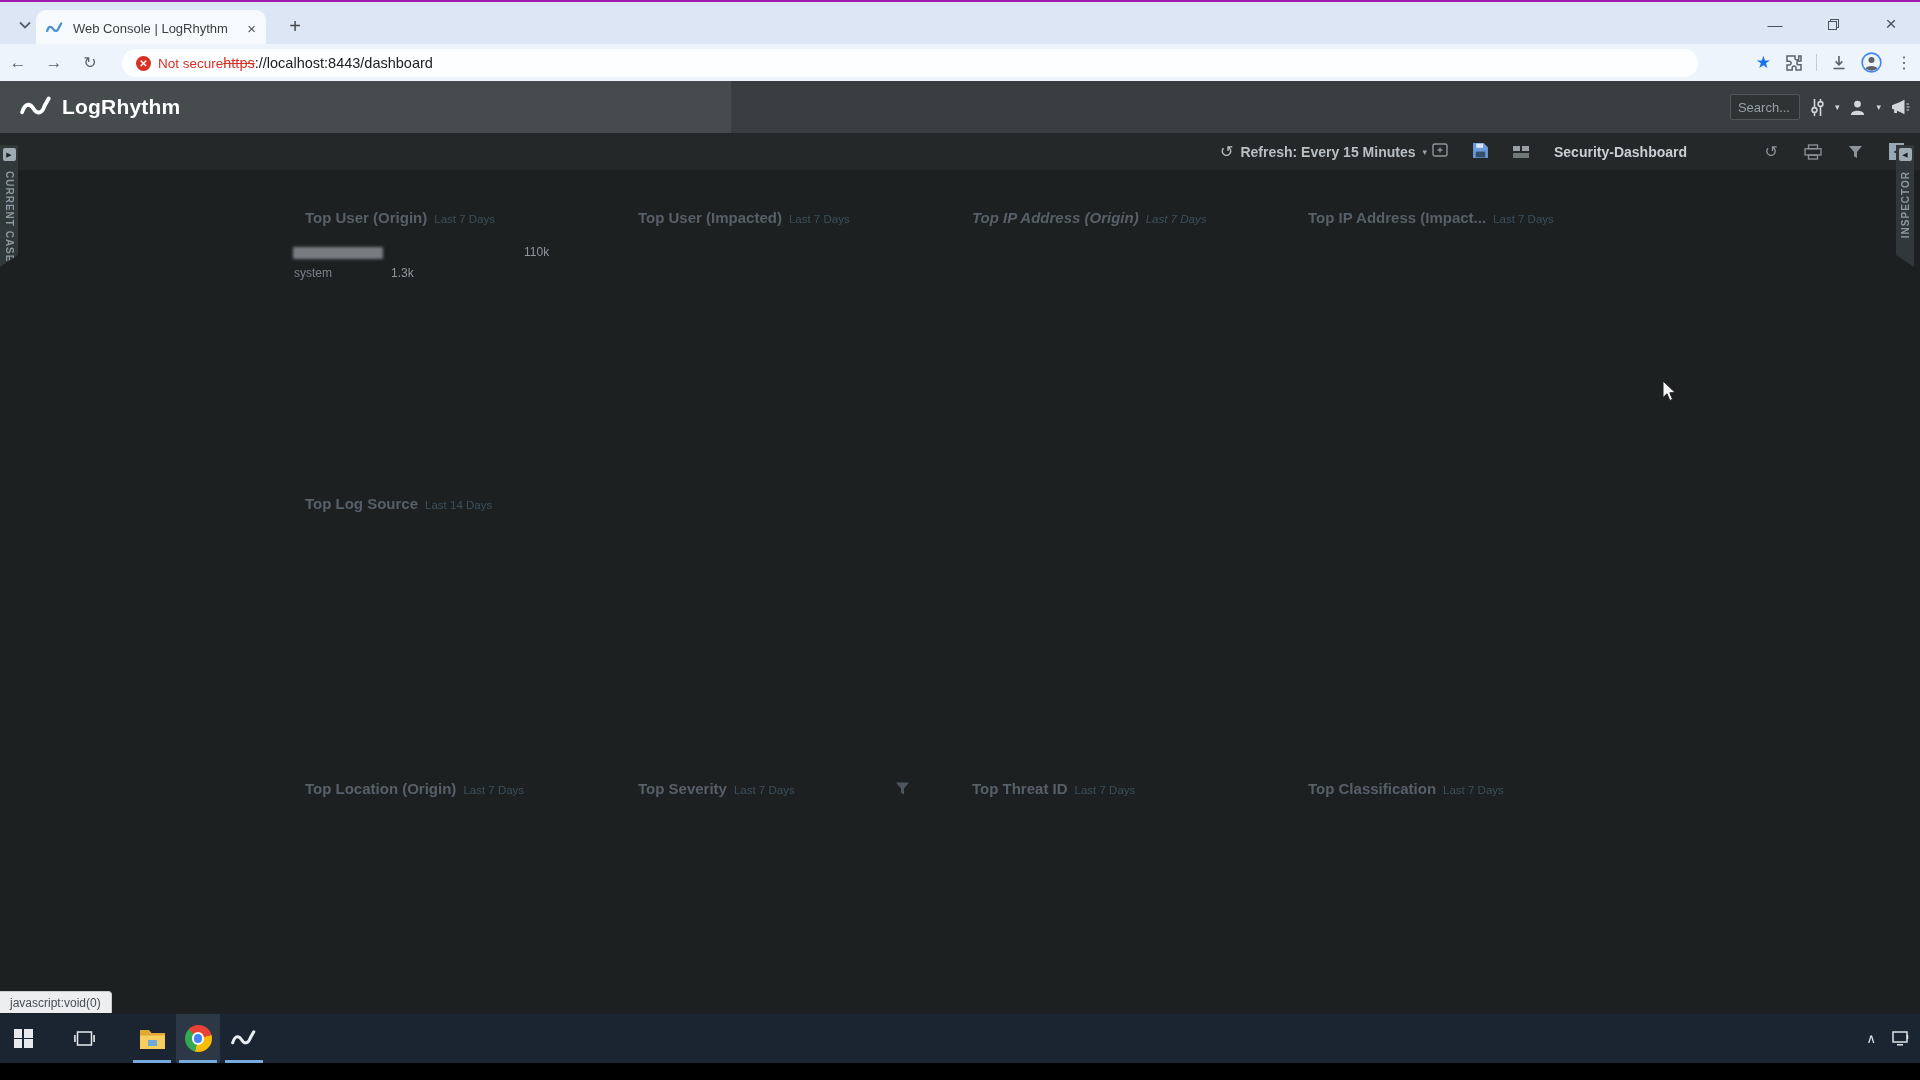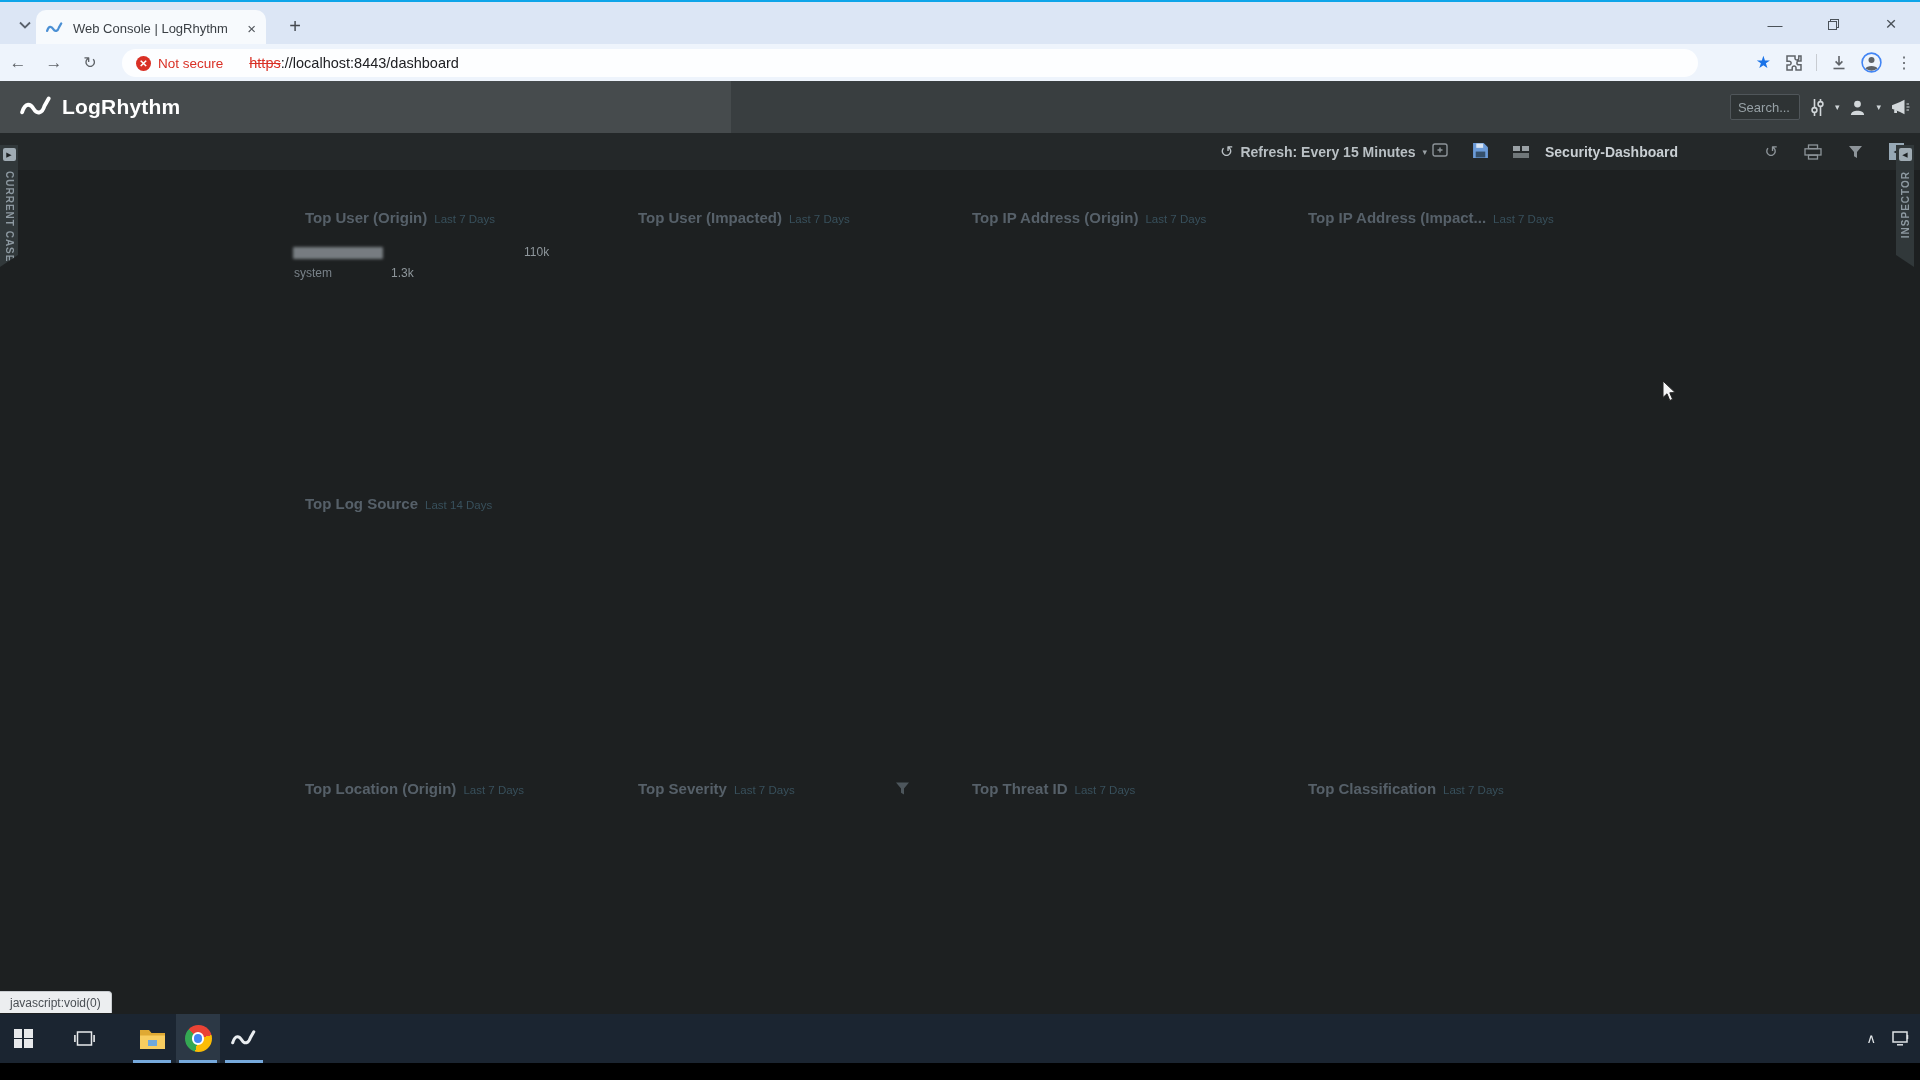--- a/index.html
+++ b/index.html
@@ -2,21 +2,21 @@
 <html><head>
 <meta charset="utf-8">
 <style>
   * { margin:0; padding:0; box-sizing:border-box; }
   html,body { width:1920px; height:1080px; background:#000; overflow:hidden;
               font-family:"Liberation Sans", sans-serif; }
   #screen { position:relative; width:1920px; height:1080px; background:#000; }
 
   
   #titlebar { position:absolute; left:0; top:0; width:1920px; height:44px;
-              background:#dce6f5; border-top:2px solid #0ea5e9; }
+              background:#dce6f5; border-top:2px solid #a21caf; }
   .tab-chevron { position:absolute; left:12px; top:10px; width:26px; height:26px;
                  border-radius:50%; display:flex; align-items:center; justify-content:center;
                  color:#59616b; font-size:13px; }
   .tab { position:absolute; left:36px; top:8px; width:230px; height:36px;
          background:#f7fafd; border-radius:10px 10px 0 0; display:flex;
          align-items:center; padding:0 10px; }
   .tab .favicon { width:18px; height:18px; margin-right:9px; flex:0 0 auto; }
   .tab .tab-title { font-size:13px; color:#3a3f44; white-space:nowrap; overflow:hidden;
                     flex:1 1 auto; }
   .tab .tab-close { color:#50555b; font-size:15px; margin-left:8px; cursor:default; }
@@ -33,21 +33,21 @@
 
   #toolbar { position:absolute; left:0; top:44px; width:1920px; height:37px;
              background:#eef4fc; display:flex; align-items:center; }
   .nav-arrow { color:#5f6368; font-size:17px; width:36px; text-align:center; }
   .reload-ic { color:#5f6368; font-size:16px; width:36px; text-align:center; }
   #omnibox { position:absolute; left:122px; top:5px; width:1576px; height:28px;
              background:#fdfeff; border-radius:14px; display:flex; align-items:center;
              padding:0 14px; }
   .sec-icon { width:15px; height:15px; border-radius:50%; background:#d93025; color:#fff;
               font-size:10px; line-height:15px; text-align:center; font-weight:bold; margin-right:7px; }
-  .sec-label { color:#d93025; font-size:13.5px; margin-right:26px; }
+  .sec-label { color:#d93025; font-size:13.5px; }
   .url-text { font-size:14.5px; color:#202124; }
   .url-scheme { color:#d93025; text-decoration:line-through; }
   .tb-right { position:absolute; right:8px; top:0; height:37px; display:flex;
               align-items:center; gap:14px; }
   .star-ic { color:#1a73e8; font-size:17px; }
   .tb-divider { width:1px; height:17px; background:#c8ccd2; }
   .dots-ic { color:#5f6368; font-size:16px; letter-spacing:0; }
 
   
   #appArea { position:absolute; left:0; top:81px; width:1920px; height:933px;
@@ -68,21 +68,21 @@
   .caret { color:#cfd5d8; font-size:9px; }
 
   #dashToolbar { position:absolute; left:0; top:52px; width:1920px; height:37px;
                  background:#242829; }
   .refresh-group { position:absolute; left:1220px; top:0; height:37px; display:flex;
                    align-items:center; gap:7px; }
   .refresh-ic { color:#b9c0c4; font-size:16px; }
   .refresh-label { color:#b9c0c4; font-size:14px; font-weight:bold; }
   .dt-ic { position:absolute; top:9px; }
   .dash-name-group { position:absolute; left:1513px; top:0; height:37px; display:flex;
-                     align-items:center; gap:16px; }
+                     align-items:center; gap:25px; }
   .grid-icon { position:relative; width:16px; height:12px; }
   .grid-icon i { position:absolute; background:#9aa1a5; display:block; }
   .dash-name { color:#c9cfd3; font-size:14px; font-weight:bold; }
   .dt-right { position:absolute; right:16px; top:0; height:37px; display:flex;
               align-items:center; gap:26px; }
   .undo-ic { color:#8d9499; font-size:16px; }
   .collapse-btn { width:15px; height:17px; background:#97a9b6; display:flex;
                   align-items:center; justify-content:center; color:#22272b; font-size:8px; }
 
   
@@ -285,21 +285,21 @@
       <span class="rail-btn">◀</span>
       <span class="rail-label">INSPECTOR</span>
     </div>
 
     <div class="widget-title" style="left:305px;top:128px;">
       <span class="wt">Top User (Origin)</span><span class="wr">Last 7 Days</span>
     </div>
     <div class="widget-title" style="left:638px;top:128px;">
       <span class="wt">Top User (Impacted)</span><span class="wr">Last 7 Days</span>
     </div>
-    <div class="widget-title" style="left:972px;top:128px;">
+    <div class="widget-title" style="left:972px;top:128px;font-style:italic;">
       <span class="wt">Top IP Address (Origin)</span><span class="wr">Last 7 Days</span>
     </div>
     <div class="widget-title" style="left:1308px;top:128px;">
       <span class="wt">Top IP Address (Impact...</span><span class="wr">Last 7 Days</span>
     </div>
     <div class="widget-title" style="left:305px;top:414px;">
       <span class="wt">Top Log Source</span><span class="wr">Last 14 Days</span>
     </div>
     <div class="widget-title" style="left:305px;top:699px;">
       <span class="wt">Top Location (Origin)</span><span class="wr">Last 7 Days</span>

